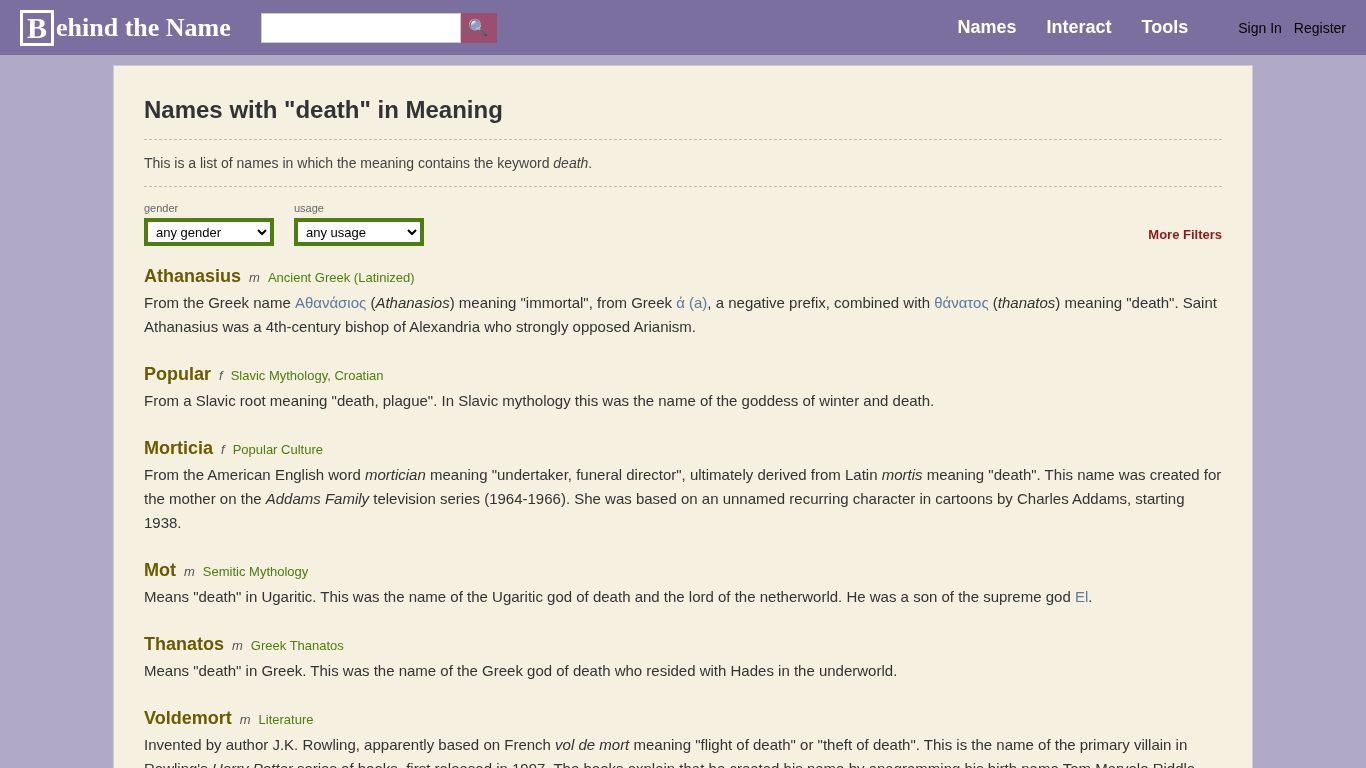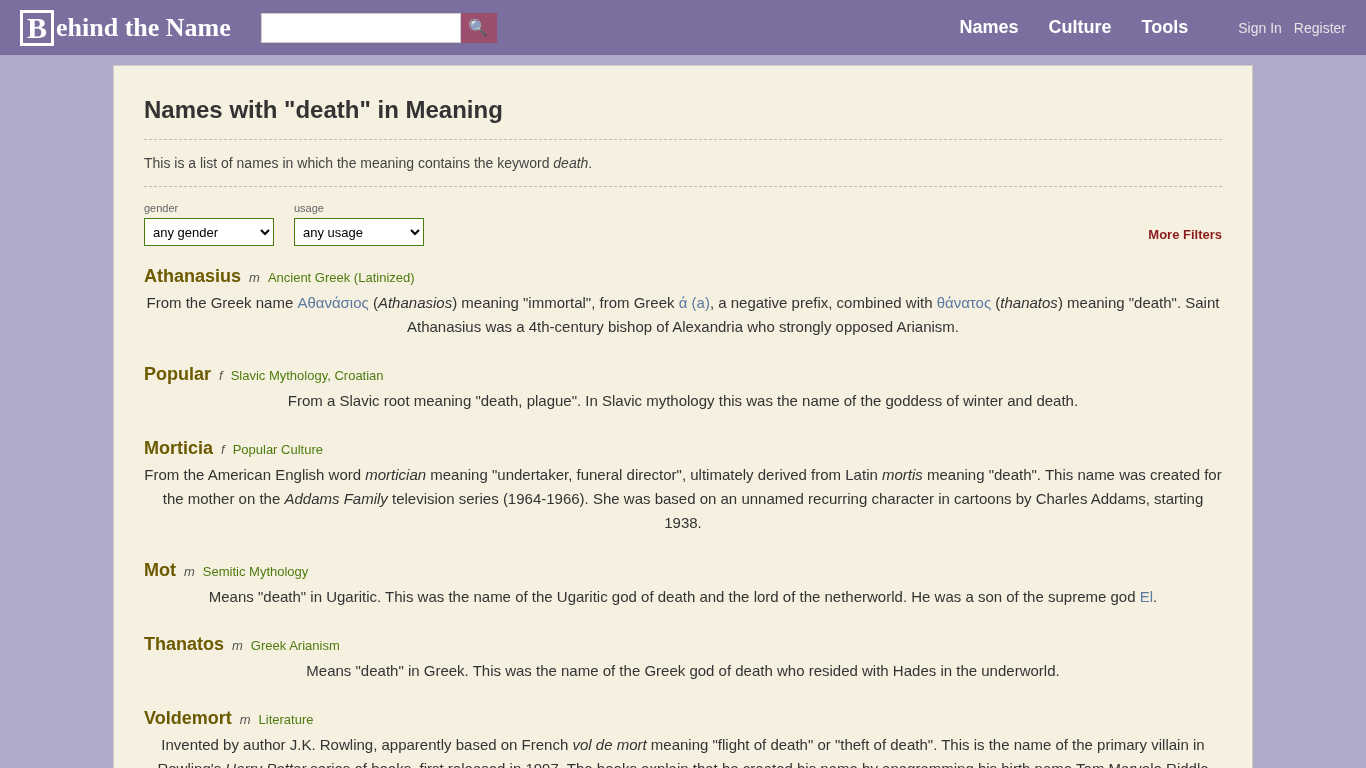--- a/index.html
+++ b/index.html
@@ -73,21 +73,21 @@
       font-size: 18px;
       font-weight: bold;
       cursor: pointer;
     }
     #auth-links {
       display: flex;
       gap: 12px;
       margin-left: 20px;
     }
     .auth-link {
-      color: #e5e5e5;
+      color: #000000;
       font-size: 14px;
       cursor: pointer;
       text-decoration: none;
       text-align: right;
     }
 
     
     #main-wrapper {
       max-width: 1140px;
       margin: 10px auto;
@@ -147,21 +147,21 @@
       flex-direction: column;
       gap: 4px;
     }
     .filter-label {
       font-size: 11px;
       color: #666;
       text-transform: lowercase;
     }
     .filter-select {
       height: 28px;
-      border: 1px solid #4d7c0f;
+      border: 4px solid #4d7c0f;
       background: #fff;
       padding: 0 4px;
       font-size: 13px;
       cursor: pointer;
       min-width: 130px;
     }
     .filter-input {
       height: 28px;
       border: 1px solid #bbb;
       background: #fff;
@@ -177,21 +177,20 @@
       margin-left: auto;
       align-self: flex-end;
       padding-bottom: 4px;
       text-decoration: none;
     }
 
     
     .name-entry {
       margin-bottom: 20px;
       padding-bottom: 5px;
-      text-align: center;
     }
     .name-header {
       display: flex;
       align-items: baseline;
       gap: 8px;
       margin-bottom: 4px;
     }
     .name-title {
       font-size: 18px;
       font-weight: bold;
@@ -229,21 +228,21 @@
     <span>ehind the Name</span>
   </div>
   <div id="search-form">
     <input id="search-input" type="text" placeholder="" style="">
     <button id="search-button">
       <span>🔍</span>
     </button>
   </div>
   <nav id="nav">
     <a class="nav-link">Names</a>
-    <a class="nav-link">Culture</a>
+    <a class="nav-link">Interact</a>
     <a class="nav-link">Tools</a>
     <div id="auth-links">
       <a class="auth-link">Sign In</a>
       <a class="auth-link">Register</a>
     </div>
   </nav>
 </div>
 
 <div id="main-wrapper">
   <h1 id="page-title">Names with "death" in Meaning</h1>
@@ -315,21 +314,21 @@
         <span class="name-gender">m</span>
         <span class="name-usage">Semitic Mythology</span>
       </div>
       <p class="name-desc">Means "death" in Ugaritic. This was the name of the Ugaritic god of death and the lord of the netherworld. He was a son of the supreme god <a class="name-link" style="color:#5b7aa0;">El</a>.</p>
     </div>
 
     <div class="name-entry">
       <div class="name-header">
         <a class="name-title">Thanatos</a>
         <span class="name-gender">m</span>
-        <span class="name-usage">Greek Arianism</span>
+        <span class="name-usage">Greek Thanatos</span>
       </div>
       <p class="name-desc">Means "death" in Greek. This was the name of the Greek god of death who resided with Hades in the underworld.</p>
     </div>
 
     <div class="name-entry">
       <div class="name-header">
         <a class="name-title">Voldemort</a>
         <span class="name-gender">m</span>
         <span class="name-usage">Literature</span>
       </div>

